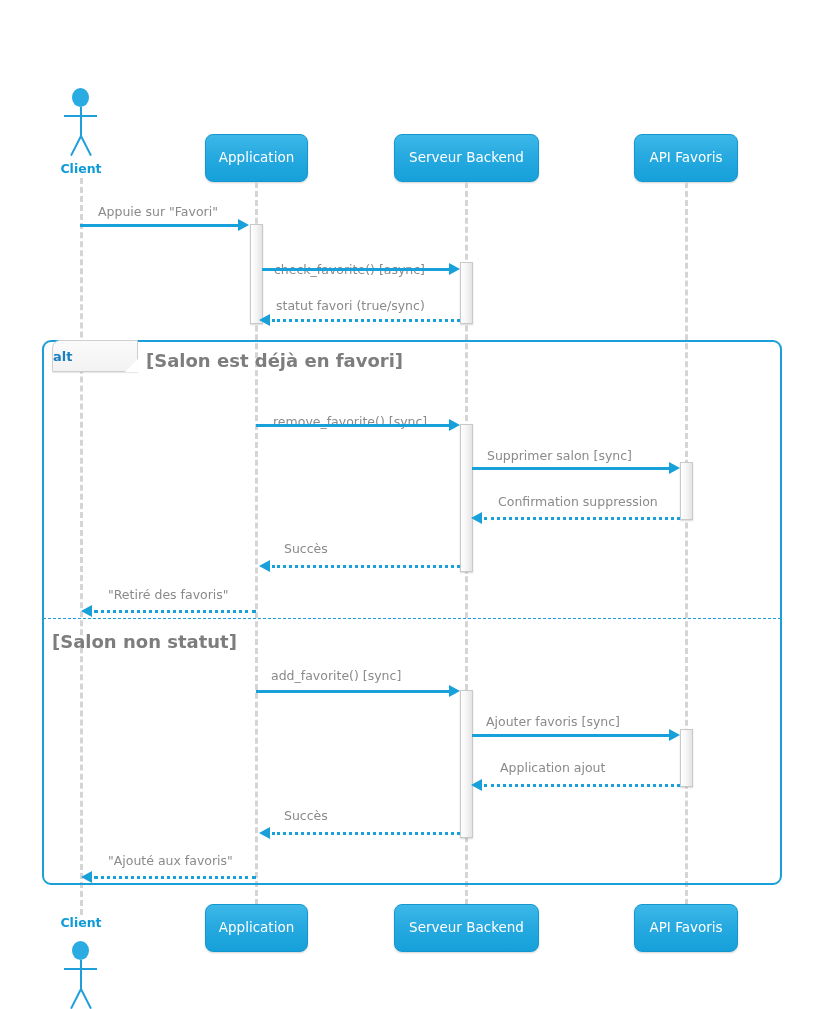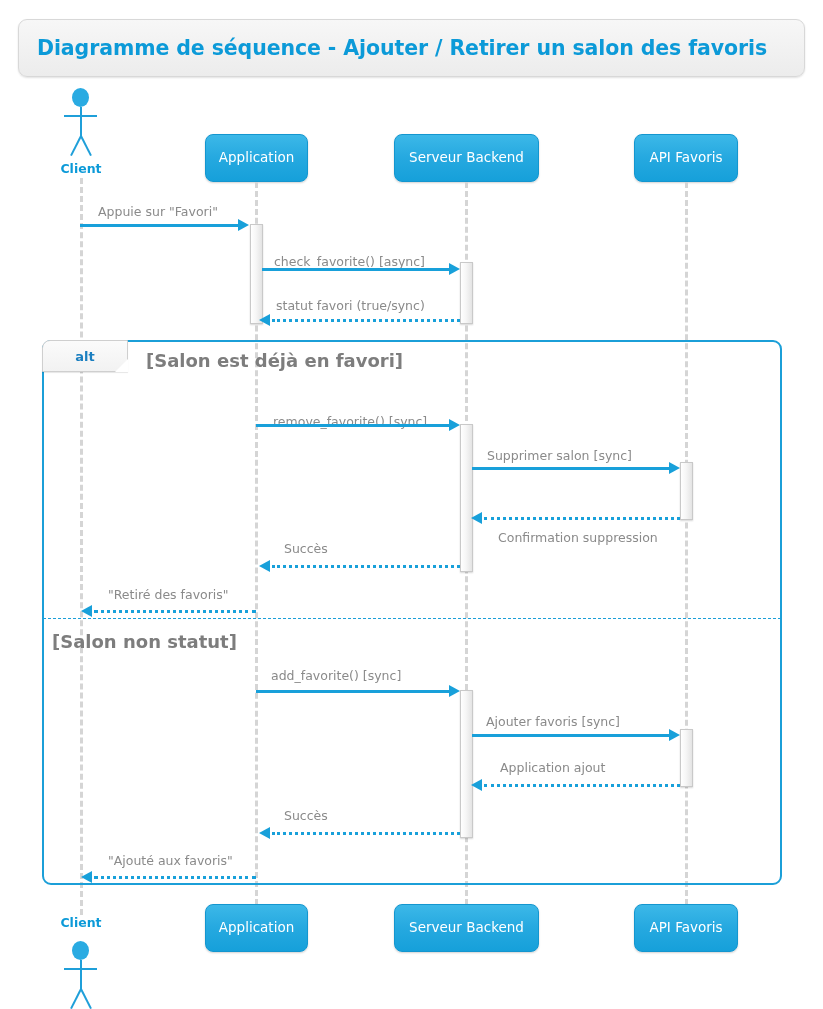--- a/index.html
+++ b/index.html
@@ -148,22 +148,23 @@
     background: transparent;
   }
   .alt-tab {
     position: absolute;
     box-sizing: border-box;
     background: linear-gradient(to bottom, #fbfbfb 0%, #f2f2f2 100%);
     border: 1px solid #cfcfcf;
     border-top-left-radius: 8px;
     display: flex;
     align-items: center;
-    justify-content: center;
+    justify-content: flex-start;
     box-shadow: 0 1px 1px rgba(0,0,0,0.10);
+    margin-left: 10px;
   }
   .alt-tab .fold {
     position: absolute;
     right: -1px; bottom: -1px;
     width: 0; height: 0;
     border-bottom: 13px solid #ffffff;
     border-left: 13px solid transparent;
   }
   .alt-tab-label {
     color: #1b7fc0;
@@ -183,23 +184,20 @@
     position: absolute;
     height: 0;
     border-top: 1.5px dashed #1b9fd8;
   }
 </style>
 </head>
 <body>
 
 <div id="canvas">
 
-  <div class="title-bar">
-    <div class="title-text">Diagramme de séquence - Ajouter / Retirer un salon des favoris</div>
-  </div>
 
   <div class="actor" style="left:63px; top:88px; width:35px; height:72px;">
     <div class="head"></div>
     <div class="spine"></div>
     <div class="arms"></div>
     <div class="leg l"></div>
     <div class="leg r"></div>
   </div>
   <div class="actor-label" style="left:40px; top:161px; width:82px;">Client</div>
 
@@ -234,37 +232,37 @@
   <div class="activation" style="left:460px; top:424px; height:148px;"></div>
   <div class="activation" style="left:680px; top:462px; height:58px;"></div>
 
   <div class="activation" style="left:460px; top:690px; height:148px;"></div>
   <div class="activation" style="left:680px; top:729px; height:58px;"></div>
 
   <div class="msg-label" style="left:98px; top:206px;">Appuie sur "Favori"</div>
   <div class="msg-line" style="left:80px; top:224px; width:162px;"></div>
   <div class="arrow-head right" style="left:238px; top:219px;"></div>
 
-  <div class="msg-label" style="left:274px; top:256px;">check_favorite() [async]</div>
+  <div class="msg-label" style="left:274px; top:264px;">check_favorite() [async]</div>
   <div class="msg-line" style="left:262px; top:268px; width:190px;"></div>
   <div class="arrow-head right" style="left:449px; top:263px;"></div>
 
   <div class="msg-label" style="left:276px; top:300px;">statut favori (true/sync)</div>
   <div class="msg-line dotted" style="left:272px; top:319px; width:188px;"></div>
   <div class="arrow-head left" style="left:259px; top:314px;"></div>
 
   <div class="msg-label" style="left:273px; top:416px;">remove_favorite() [sync]</div>
   <div class="msg-line" style="left:256px; top:424px; width:196px;"></div>
   <div class="arrow-head right" style="left:449px; top:419px;"></div>
 
   <div class="msg-label" style="left:487px; top:450px;">Supprimer salon [sync]</div>
   <div class="msg-line" style="left:472px; top:467px; width:200px;"></div>
   <div class="arrow-head right" style="left:669px; top:462px;"></div>
 
-  <div class="msg-label" style="left:498px; top:496px;margin-top:36px;">Confirmation suppression</div>
+  <div class="msg-label" style="left:498px; top:496px;">Confirmation suppression</div>
   <div class="msg-line dotted" style="left:484px; top:517px; width:196px;"></div>
   <div class="arrow-head left" style="left:471px; top:512px;"></div>
 
   <div class="msg-label" style="left:284px; top:543px;">Succès</div>
   <div class="msg-line dotted" style="left:272px; top:565px; width:188px;"></div>
   <div class="arrow-head left" style="left:259px; top:560px;"></div>
 
   <div class="msg-label" style="left:108px; top:589px;">"Retiré des favoris"</div>
   <div class="msg-line dotted" style="left:94px; top:610px; width:162px;"></div>
   <div class="arrow-head left" style="left:81px; top:605px;"></div>

